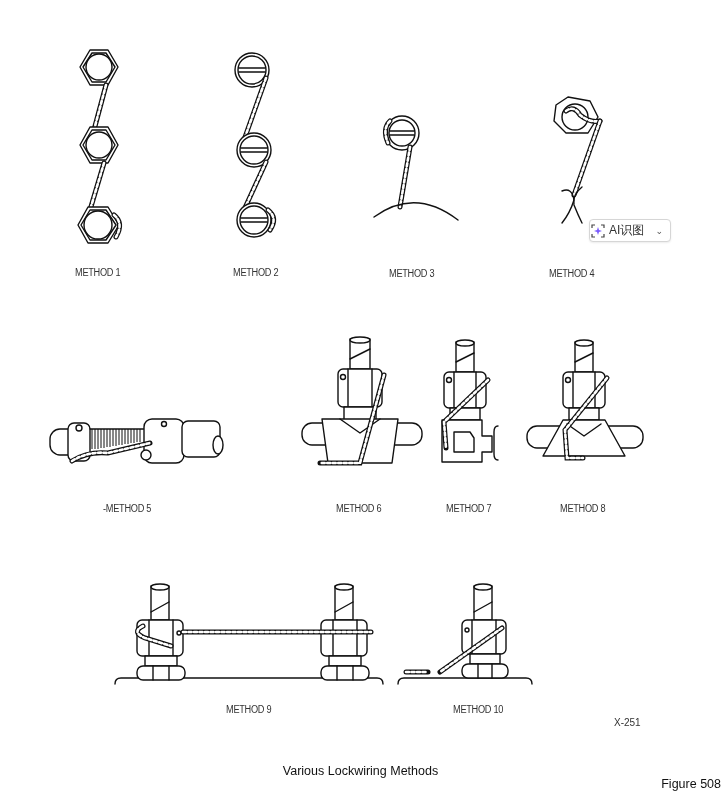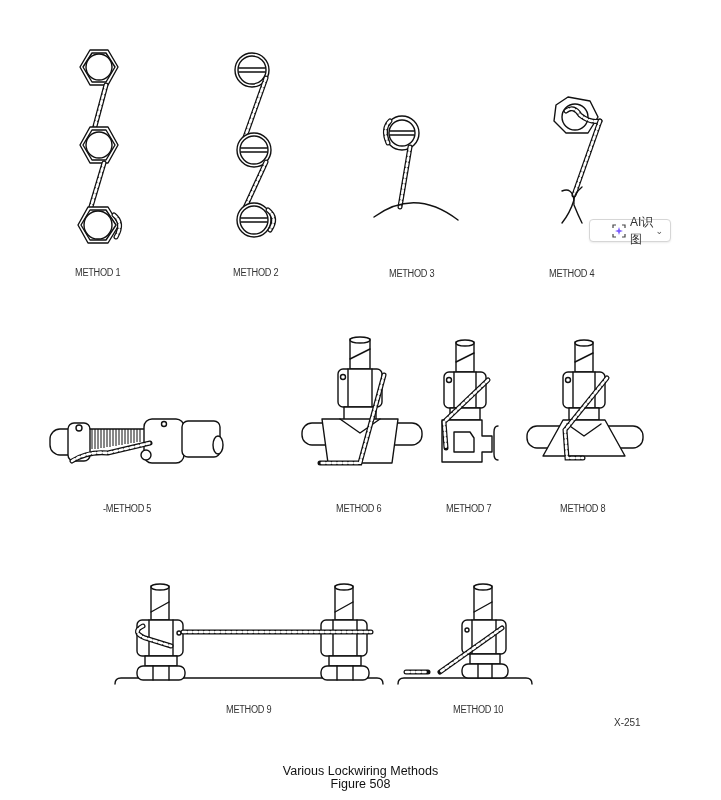--- a/index.html
+++ b/index.html
@@ -11,21 +11,21 @@
   svg { display: block; overflow: visible; }
   svg .ln { fill: none; stroke: #111; stroke-width: 1.4; stroke-linecap: round; stroke-linejoin: round; }
   svg .lnw { fill: #fff; stroke: #111; stroke-width: 1.4; stroke-linejoin: round; }
   svg .wire { fill: none; stroke: #111; stroke-width: 5; stroke-linecap: round; }
   svg .wire2 { fill: none; stroke: #fff; stroke-width: 2.6; stroke-linecap: round; stroke-dasharray: 3 2.5; }
   .caption { position: absolute; left: 0; width: 721px; text-align: center; font-size: 12.5px; color: #111; line-height: 13px; }
   .ref { position: absolute; left: 614px; top: 717px; font-size: 10px; color: #333; }
   .ai-btn { position: absolute; left: 589px; top: 219px; width: 82px; height: 23px;
             border: 1px solid #d6d6d6; border-radius: 4px; background: #fff;
             box-shadow: 0 1px 2px rgba(0,0,0,0.08); display: flex; align-items: center;
-            font-size: 12px; color: #333; box-sizing: border-box; padding-left: 22px; cursor: pointer; }
+            font-size: 12px; color: #333; box-sizing: border-box; padding-left: 1px; cursor: pointer; }
   .ai-btn .ai-icon { width: 14px; height: 14px; margin-right: 4px; }
   .ai-btn .chev { margin-left: auto; margin-right: 7px; font-size: 9px; color: #555; }
 </style>
 </head>
 <body>
 
 <div class="fig" style="left:70px;top:45px;">
   <svg width="60" height="200" viewBox="0 0 60 200">
 
     <polygon class="lnw" points="20,5 38,5 48,22 38,40 20,40 10,22"></polygon>
@@ -259,13 +259,13 @@
       <path class="wire2" d="M106,48 L44,92"></path>
     <path class="wire" d="M10,92 H32"></path>
       <path class="wire2" d="M10,92 H32"></path>
   </svg>
 </div>
 <div class="lbl" style="left:453px;top:704px;">METHOD 10</div>
 
 <div class="ref">X-251</div>
 
 <div class="caption" style="top:765px;">Various Lockwiring Methods</div>
-<div class="caption" style="top:778px;">Figure 508</div>
+<div class="caption" style="top:778px;text-align:right;">Figure 508</div>
 
 </body></html>

